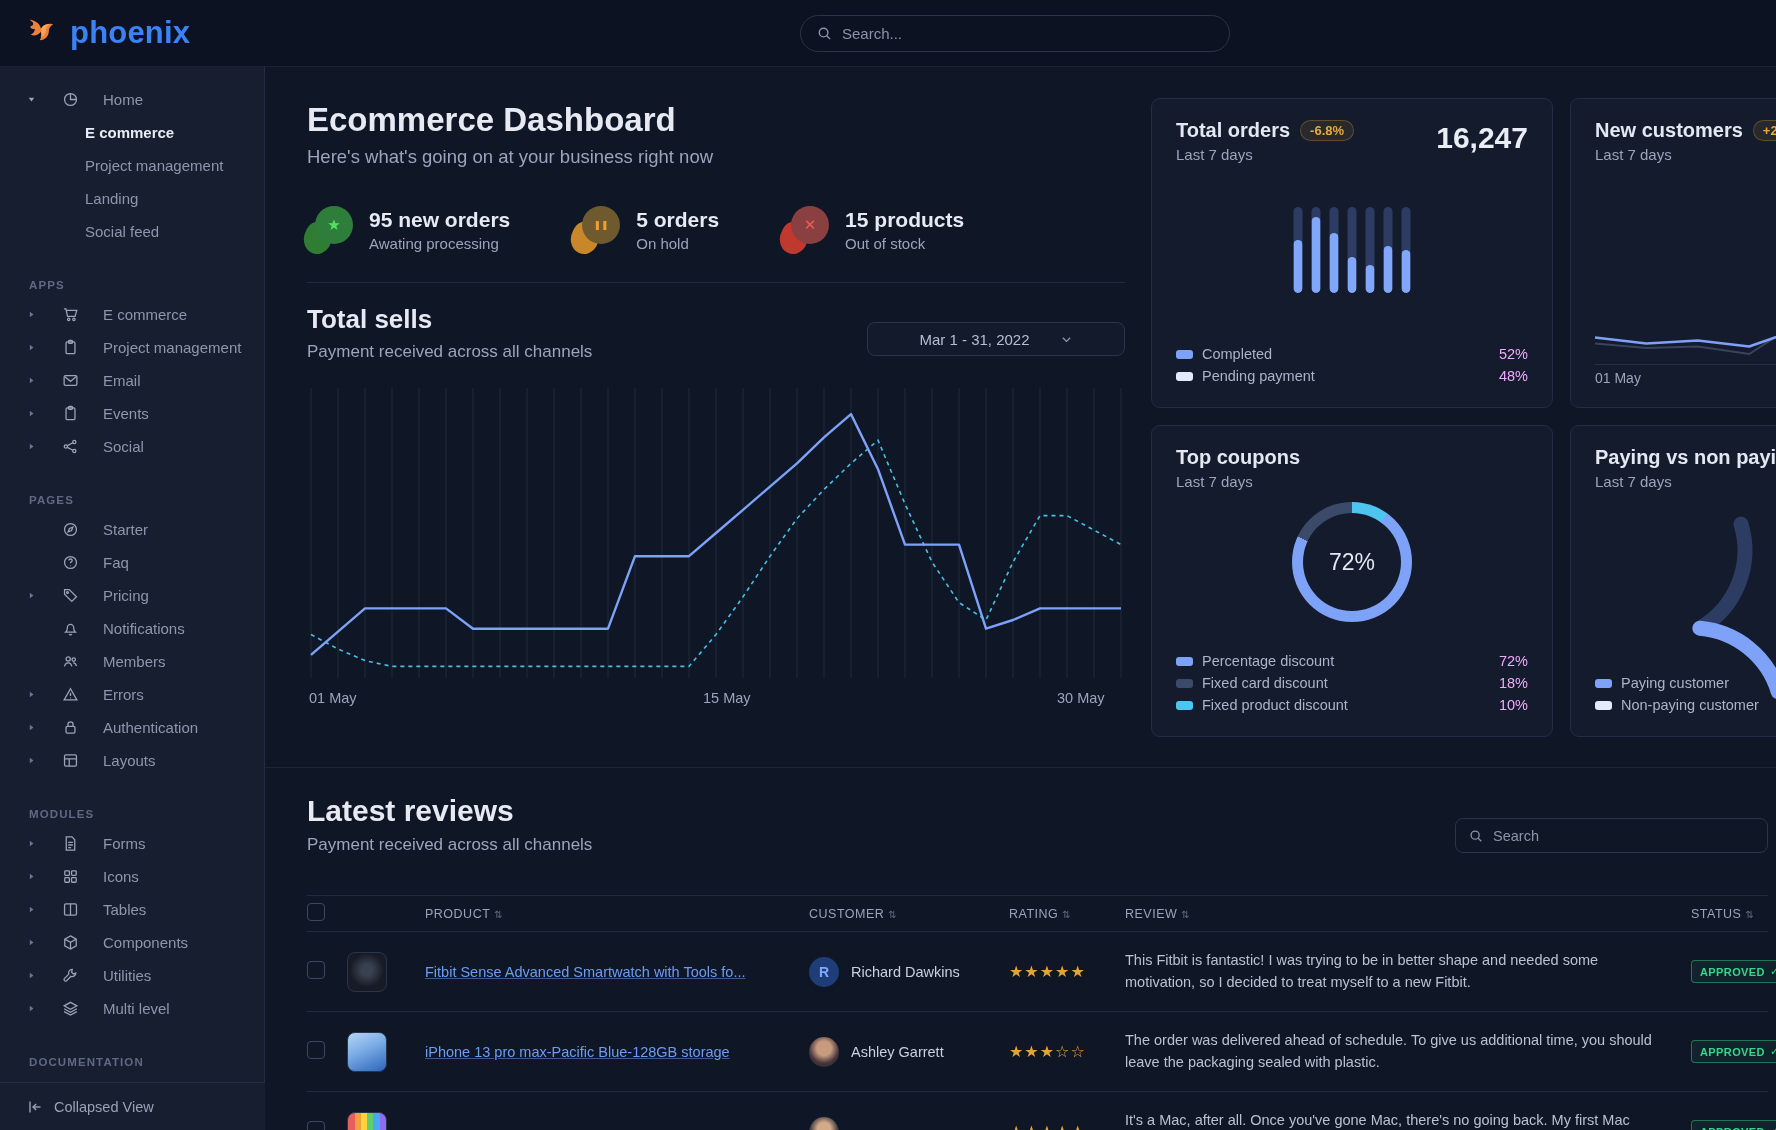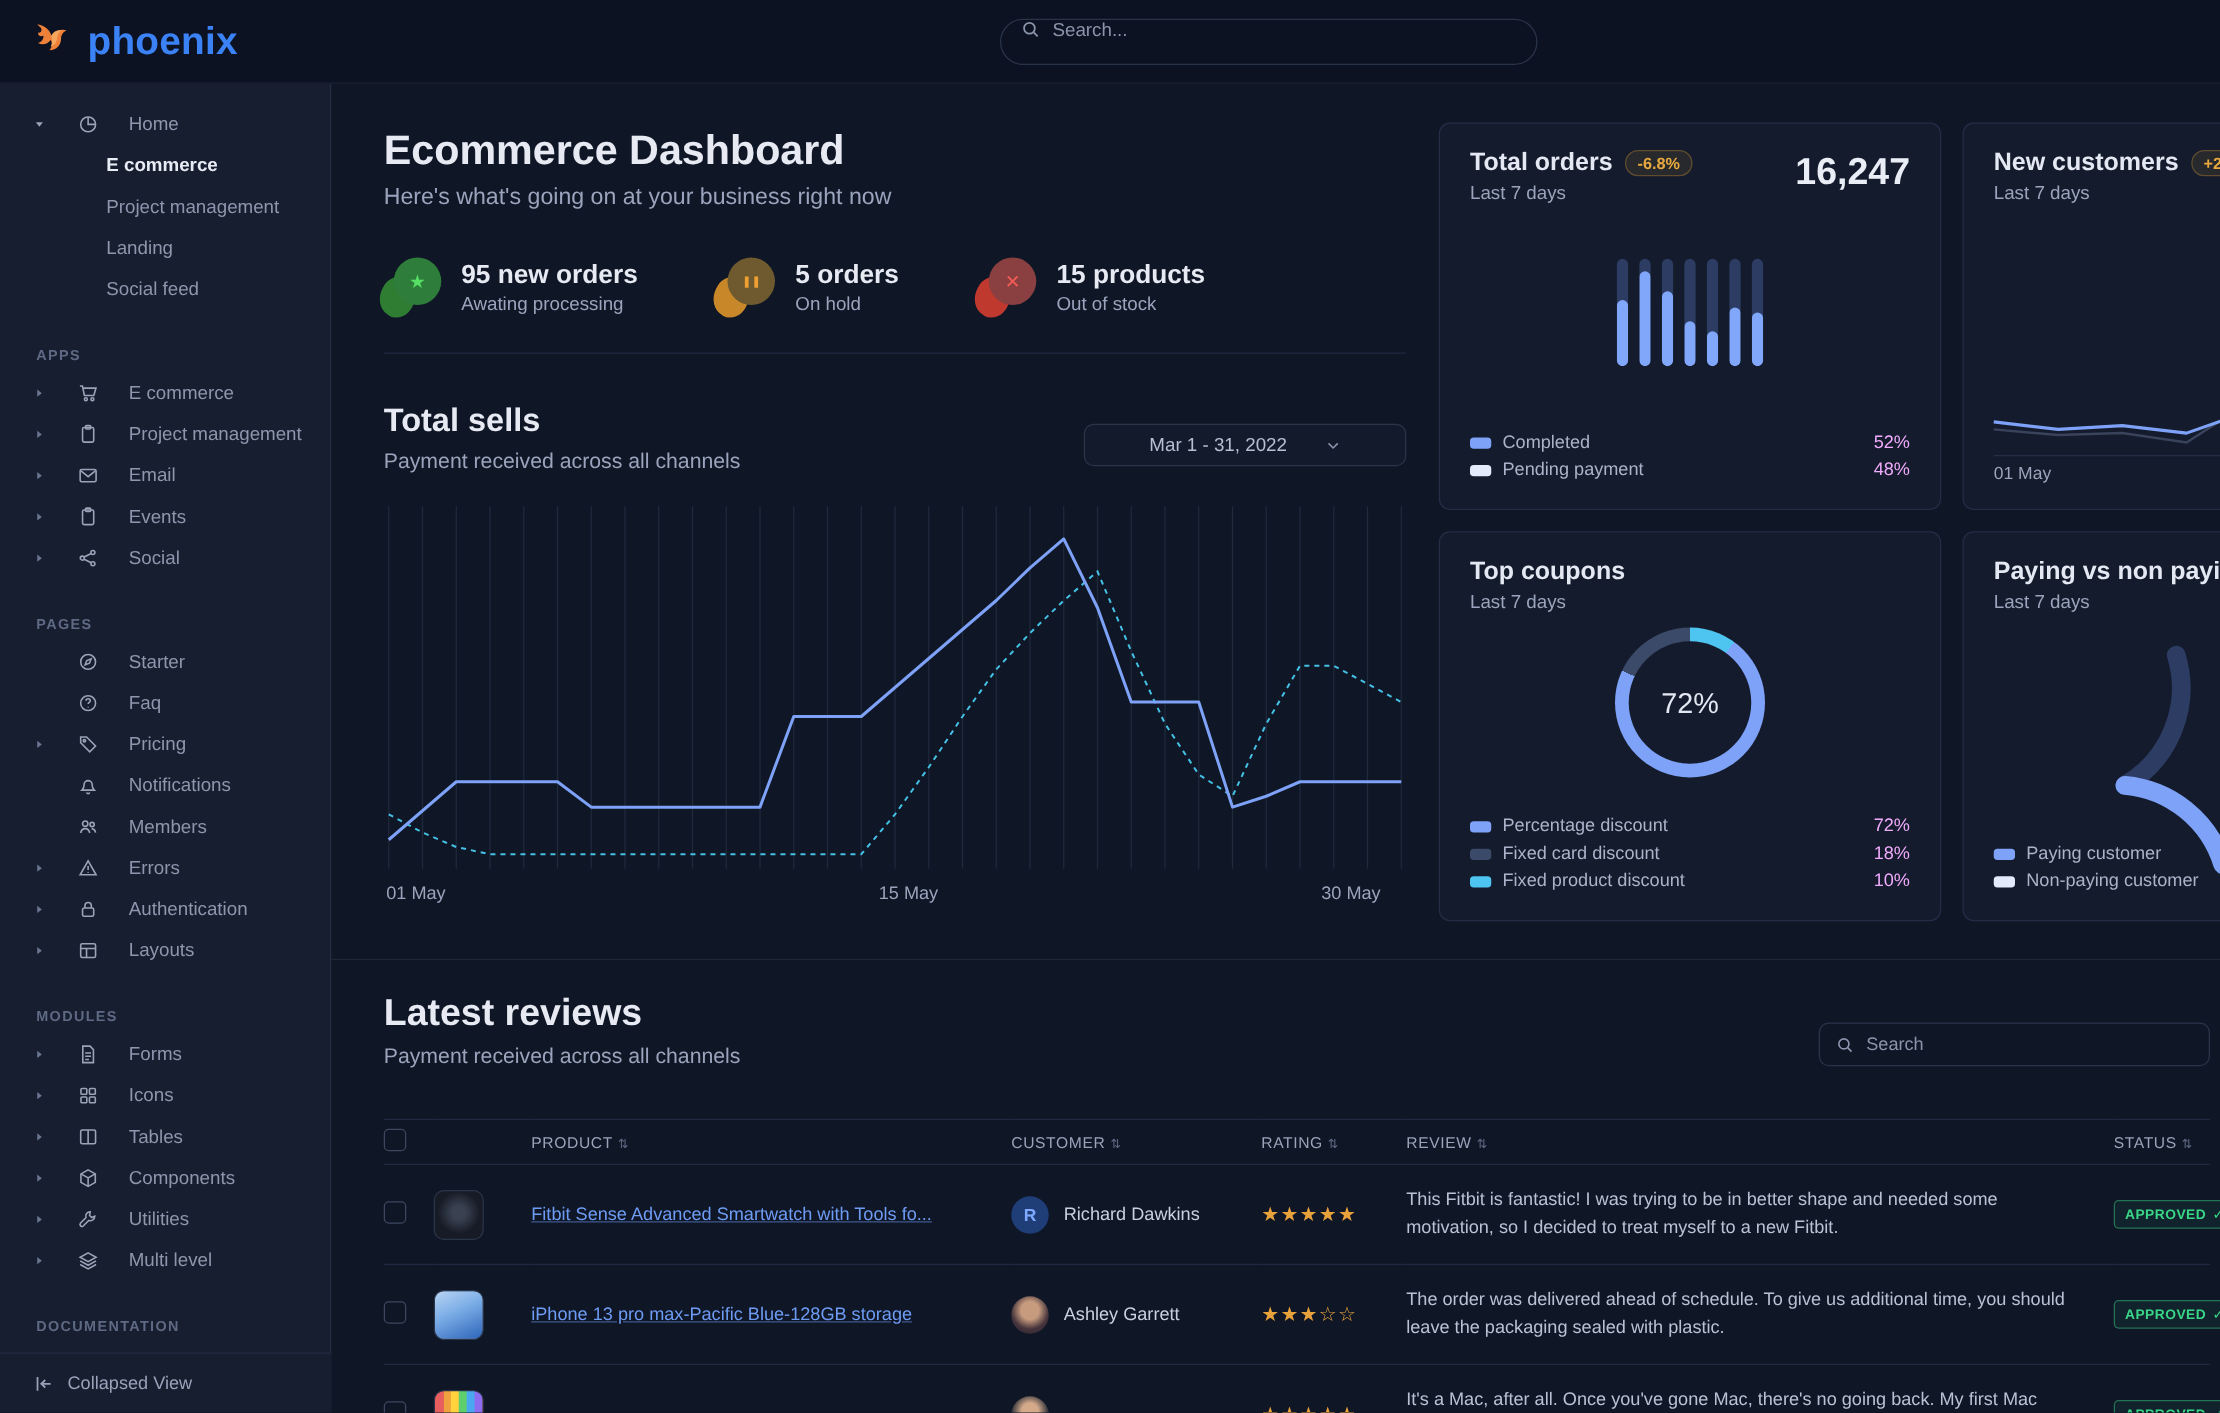--- a/index.html
+++ b/index.html
@@ -10,21 +10,21 @@
   *{margin:0;padding:0;box-sizing:border-box}
   body{width:1776px;height:1130px;overflow:hidden;position:relative;background:var(--c-main);
        font-family:"Liberation Sans","DejaVu Sans",sans-serif;color:var(--txt);}
   svg{display:block}
   
   .topbar{position:absolute;left:0;top:0;width:1776px;height:67px;background:var(--c-topbar);
           border-bottom:1px solid #1a2234;z-index:5;display:flex;align-items:center}
   .logo{display:flex;align-items:center;gap:10px;margin-left:27px;cursor:pointer}
   .logo-text{font-size:31px;font-weight:700;color:#3b82f6;letter-spacing:.2px}
   .top-search{position:absolute;left:800px;top:15px;width:430px;height:37px;border:1px solid #2a3449;
-              border-radius:19px;display:flex;align-items:flex-start;padding:0 16px;gap:10px;color:#8b94ab}
+              border-radius:19px;display:flex;align-items:center;padding:0 16px;gap:10px;color:#8b94ab}
   .top-search input{flex:1;background:transparent;border:none;outline:none;color:var(--txt);font-size:15px;font-family:inherit}
   .top-search input::placeholder{color:#8b94ab}
   
   .sidebar{position:absolute;left:0;top:67px;width:265px;bottom:0;background:var(--c-side);
            border-right:1px solid #232c42;padding-top:16px;overflow:hidden}
   .side-item{display:flex;align-items:center;height:33px;padding-left:27px;gap:24px;
              color:#8d96ad;font-size:15px;cursor:pointer;white-space:nowrap}
   .side-item .caret{width:11px;flex:none;color:#6a7590;display:flex}
   .side-item .s-icon{width:17px;height:17px;flex:none;color:#9aa3b8;display:flex;align-items:center}
   .side-item.child{padding-left:85px}
@@ -43,21 +43,21 @@
   .stats{display:flex;gap:64px;margin-top:38px}
   .stat{display:flex;gap:16px;align-items:center}
   .stat-icon{width:46px;height:48px;position:relative;flex:none}
   .stat-swoosh{position:absolute;left:-3px;top:16px;width:28px;height:32px;border-radius:46% 60% 50% 58%;transform:rotate(28deg)}
   .stat-circle{position:absolute;right:0;top:0;width:38px;height:38px;border-radius:50%;
                display:flex;align-items:center;justify-content:center;font-size:15px;font-weight:700}
   .stat-value{font-size:21px;font-weight:700;color:#e7eaf2}
   .stat-cap{font-size:15px;color:var(--txt2);margin-top:3px}
   .hr{border:none;border-top:1px solid var(--hair);margin-top:28px}
   
-  .ts-head{display:flex;justify-content:space-between;align-items:flex-start;margin-top:38px}
+  .ts-head{display:flex;justify-content:space-between;align-items:flex-start;margin-top:21px}
   h2{font-size:26px;font-weight:700;color:#e7eaf2}
   .ts-sub{font-size:17px;color:var(--txt2);margin-top:7px}
   .date-select{margin-top:18px;width:258px;height:34px;border:1px solid #2b3549;border-radius:8px;
                display:flex;align-items:center;justify-content:center;gap:30px;font-size:15px;color:#b6bed2;cursor:pointer;background:#131a2b}
   .chart-wrap{margin-top:20px;position:relative}
   .x-labels{position:relative;height:20px;margin-top:8px;font-size:14.5px;color:var(--txt2)}
   .x-labels span{position:absolute;top:0}
   
   .cards{flex:none;width:821px;margin-left:26px;margin-top:31px;display:grid;
          grid-template-columns:402px 402px;column-gap:17px;row-gap:17px;grid-template-rows:310px 312px}

